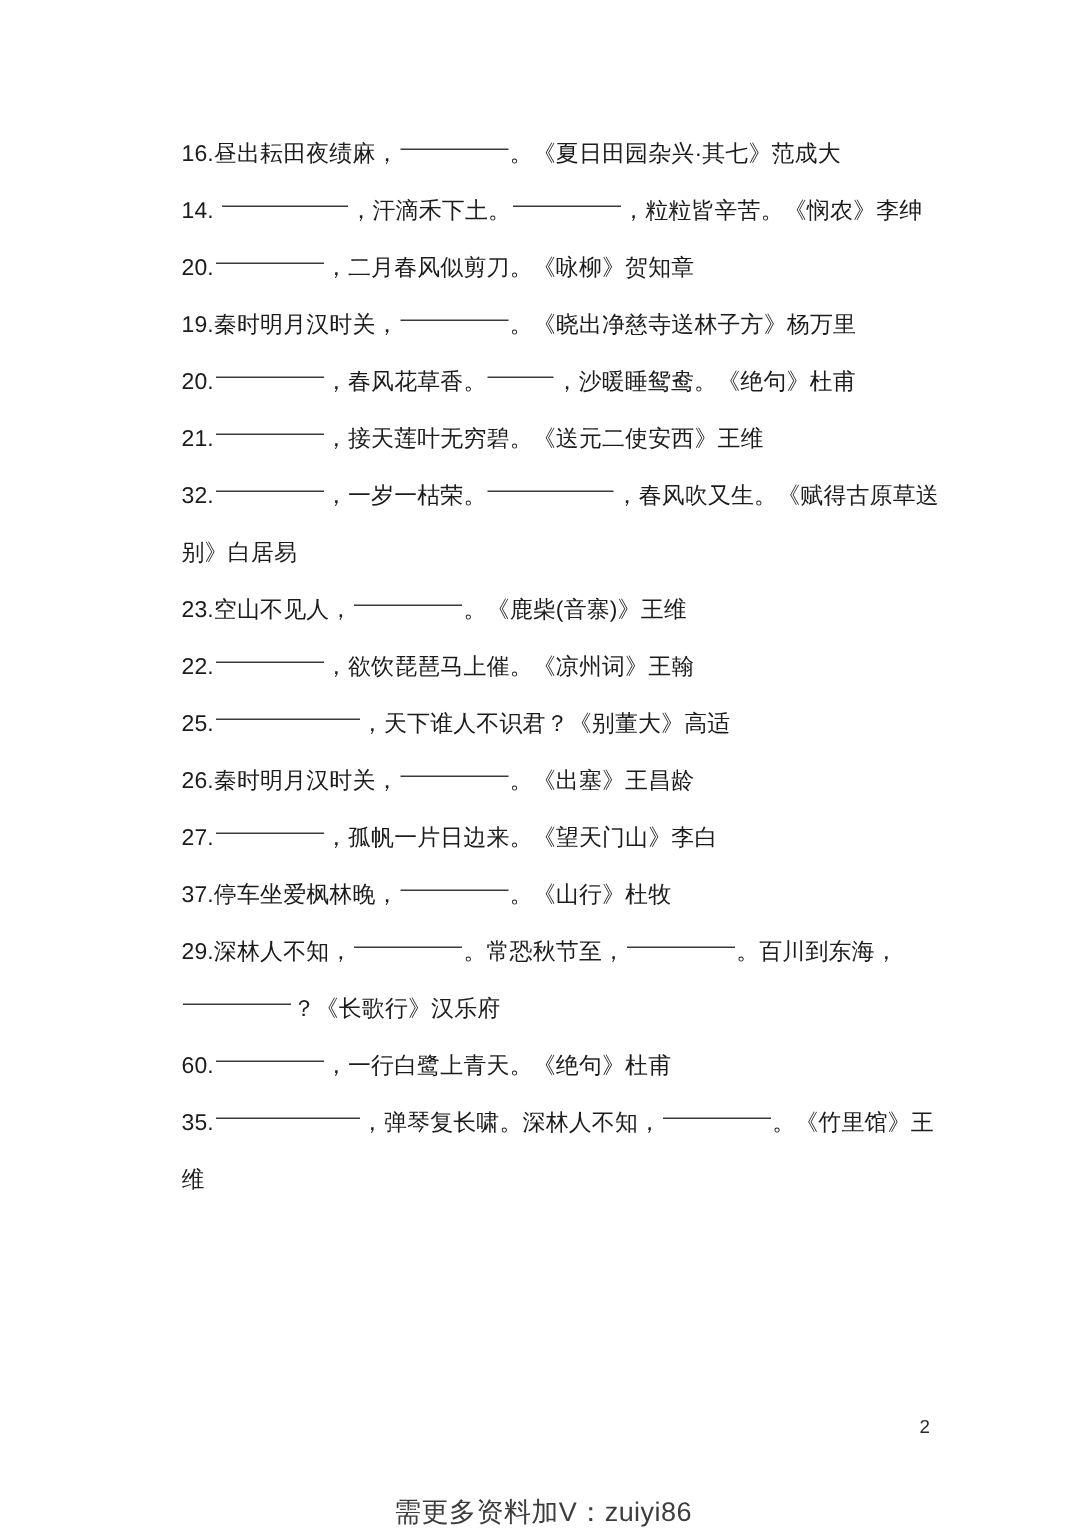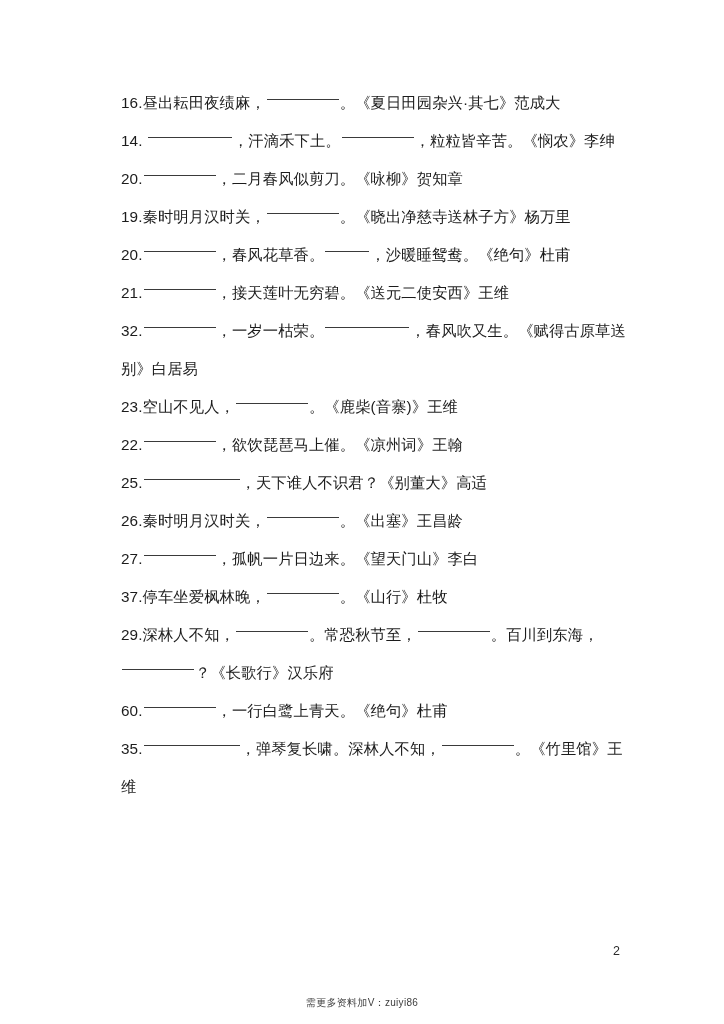--- a/index.html
+++ b/index.html
@@ -72,21 +72,21 @@
     font-size: 12.5px;
     color: #2b2b2b;
   }
 
   #footer {
     position: absolute;
     left: 0;
     top: 996px;
     width: 724px;
     text-align: center;
-    font-size: 10px;
+    font-size: 18px;
     color: #3d3d3d;
     letter-spacing: 0.3px;
   }
 </style>
 </head>
 <body>
 
 <div id="page">
 
   <div id="content">

